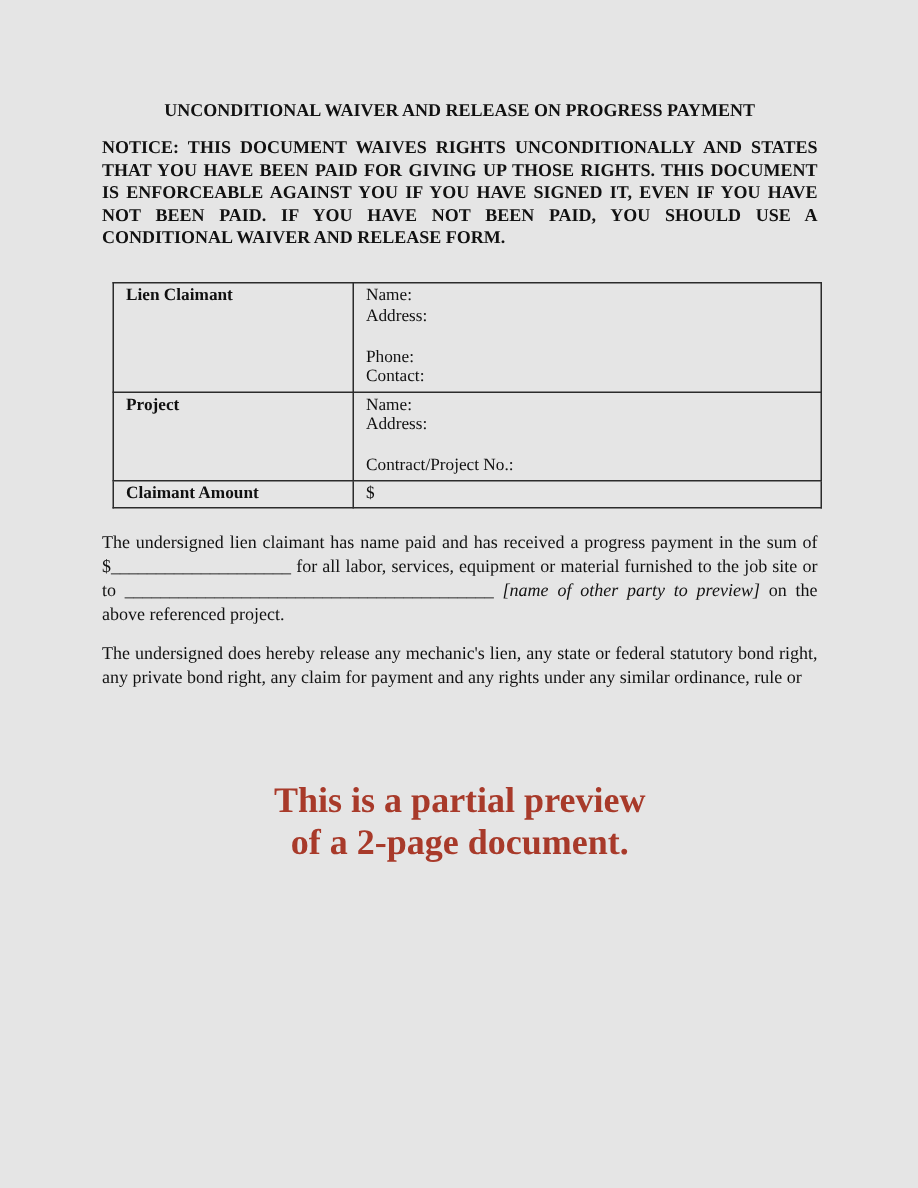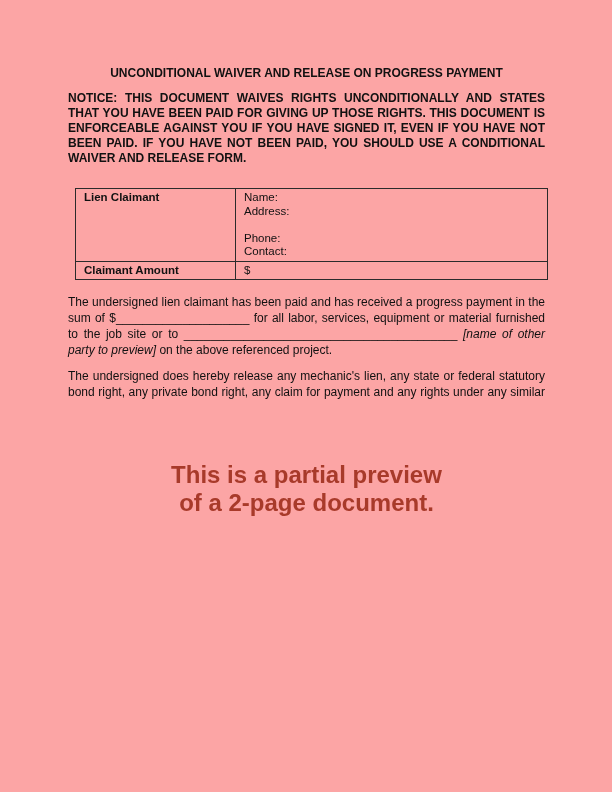--- a/index.html
+++ b/index.html
@@ -1,21 +1,21 @@
 <!DOCTYPE html>
 <html><head>
 <meta charset="utf-8">
 <style>
   html, body { margin: 0; padding: 0; background: #ffffff; }
   .page {
     position: relative;
     width: 612px;
     height: 792px;
-    background: #fca5a5;
-    font-family: Liberation Sans, sans-serif;
+    background: #e5e5e5;
+    font-family: Liberation Serif, serif;
     color: #111111;
     overflow: hidden;
   }
   .content {
     position: absolute;
     left: 68px;
     top: 0;
     width: 477px;
   }
   .doc-title {
@@ -88,30 +88,39 @@
           <tr class="row-claimant">
         <td class="label-cell">Lien Claimant</td>
         <td class="value-cell">
           <div class="cell-line">Name:</div>
           <div class="cell-line">Address:</div>
           <div class="cell-line"></div>
           <div class="cell-line">Phone:</div>
           <div class="cell-line">Contact:</div>
         </td>
       </tr>
+      <tr class="row-project">
+        <td class="label-cell">Project</td>
+        <td class="value-cell">
+          <div class="cell-line">Name:</div>
+          <div class="cell-line">Address:</div>
+          <div class="cell-line"></div>
+          <div class="cell-line">Contract/Project No.:</div>
+        </td>
+      </tr>
       <tr class="row-payment">
         <td class="label-cell">Claimant Amount</td>
         <td class="value-cell">
           <div class="cell-line">$</div>
         </td>
       </tr>
     </tbody>
       </table>
 
-    <p class="body-par"><span>The undersigned lien claimant has been paid and has received a progress payment in the sum of $____________________ for all labor, services, equipment or material furnished to the job site or to _________________________________________ </span><span class="italic-note">[name of other party to preview]</span><span> on the above referenced project.</span></p>
+    <p class="body-par"><span>The undersigned lien claimant has name paid and has received a progress payment in the sum of $____________________ for all labor, services, equipment or material furnished to the job site or to _________________________________________ </span><span class="italic-note">[name of other party to preview]</span><span> on the above referenced project.</span></p>
 
     <div class="clip-wrap">
       <p class="body-par">The undersigned does hereby release any mechanic's lien, any state or federal statutory bond right, any private bond right, any claim for payment and any rights under any similar ordinance, rule or</p>
     </div>
 
     <div class="preview-note" style="color: rgb(168, 58, 42);">
       <div>This is a partial preview</div>
       <div>of a 2-page document.</div>
     </div>
 

